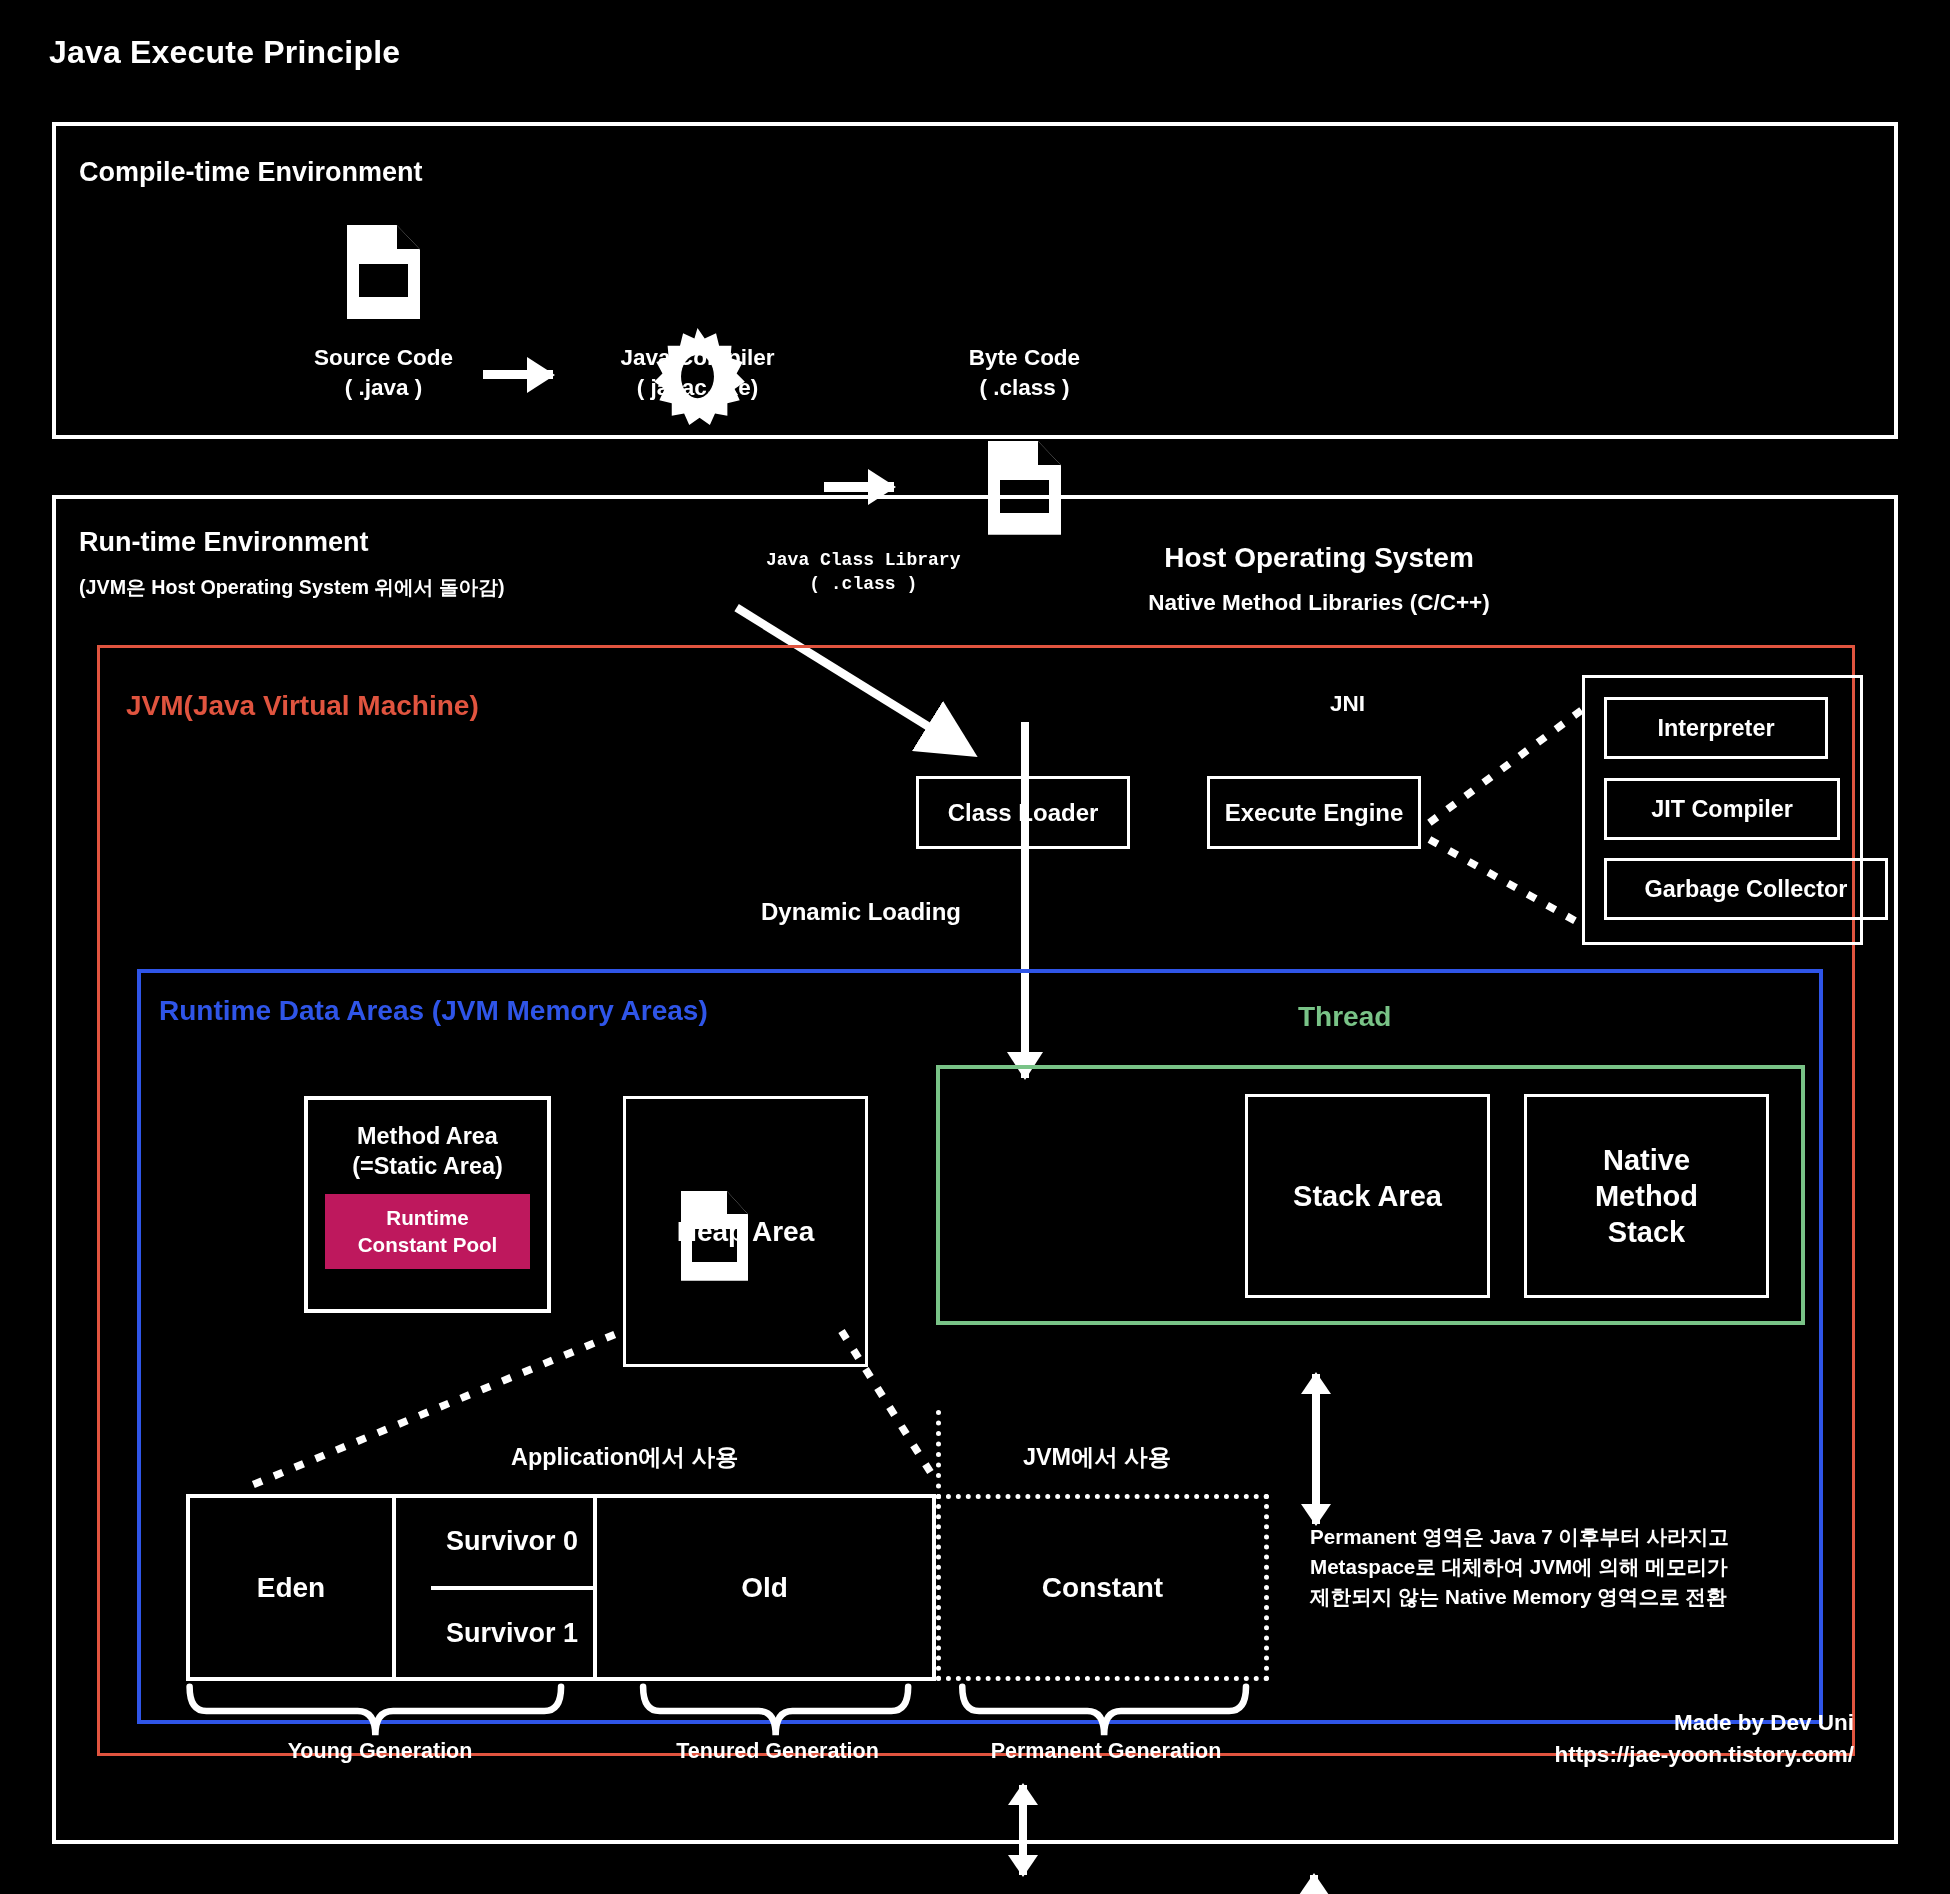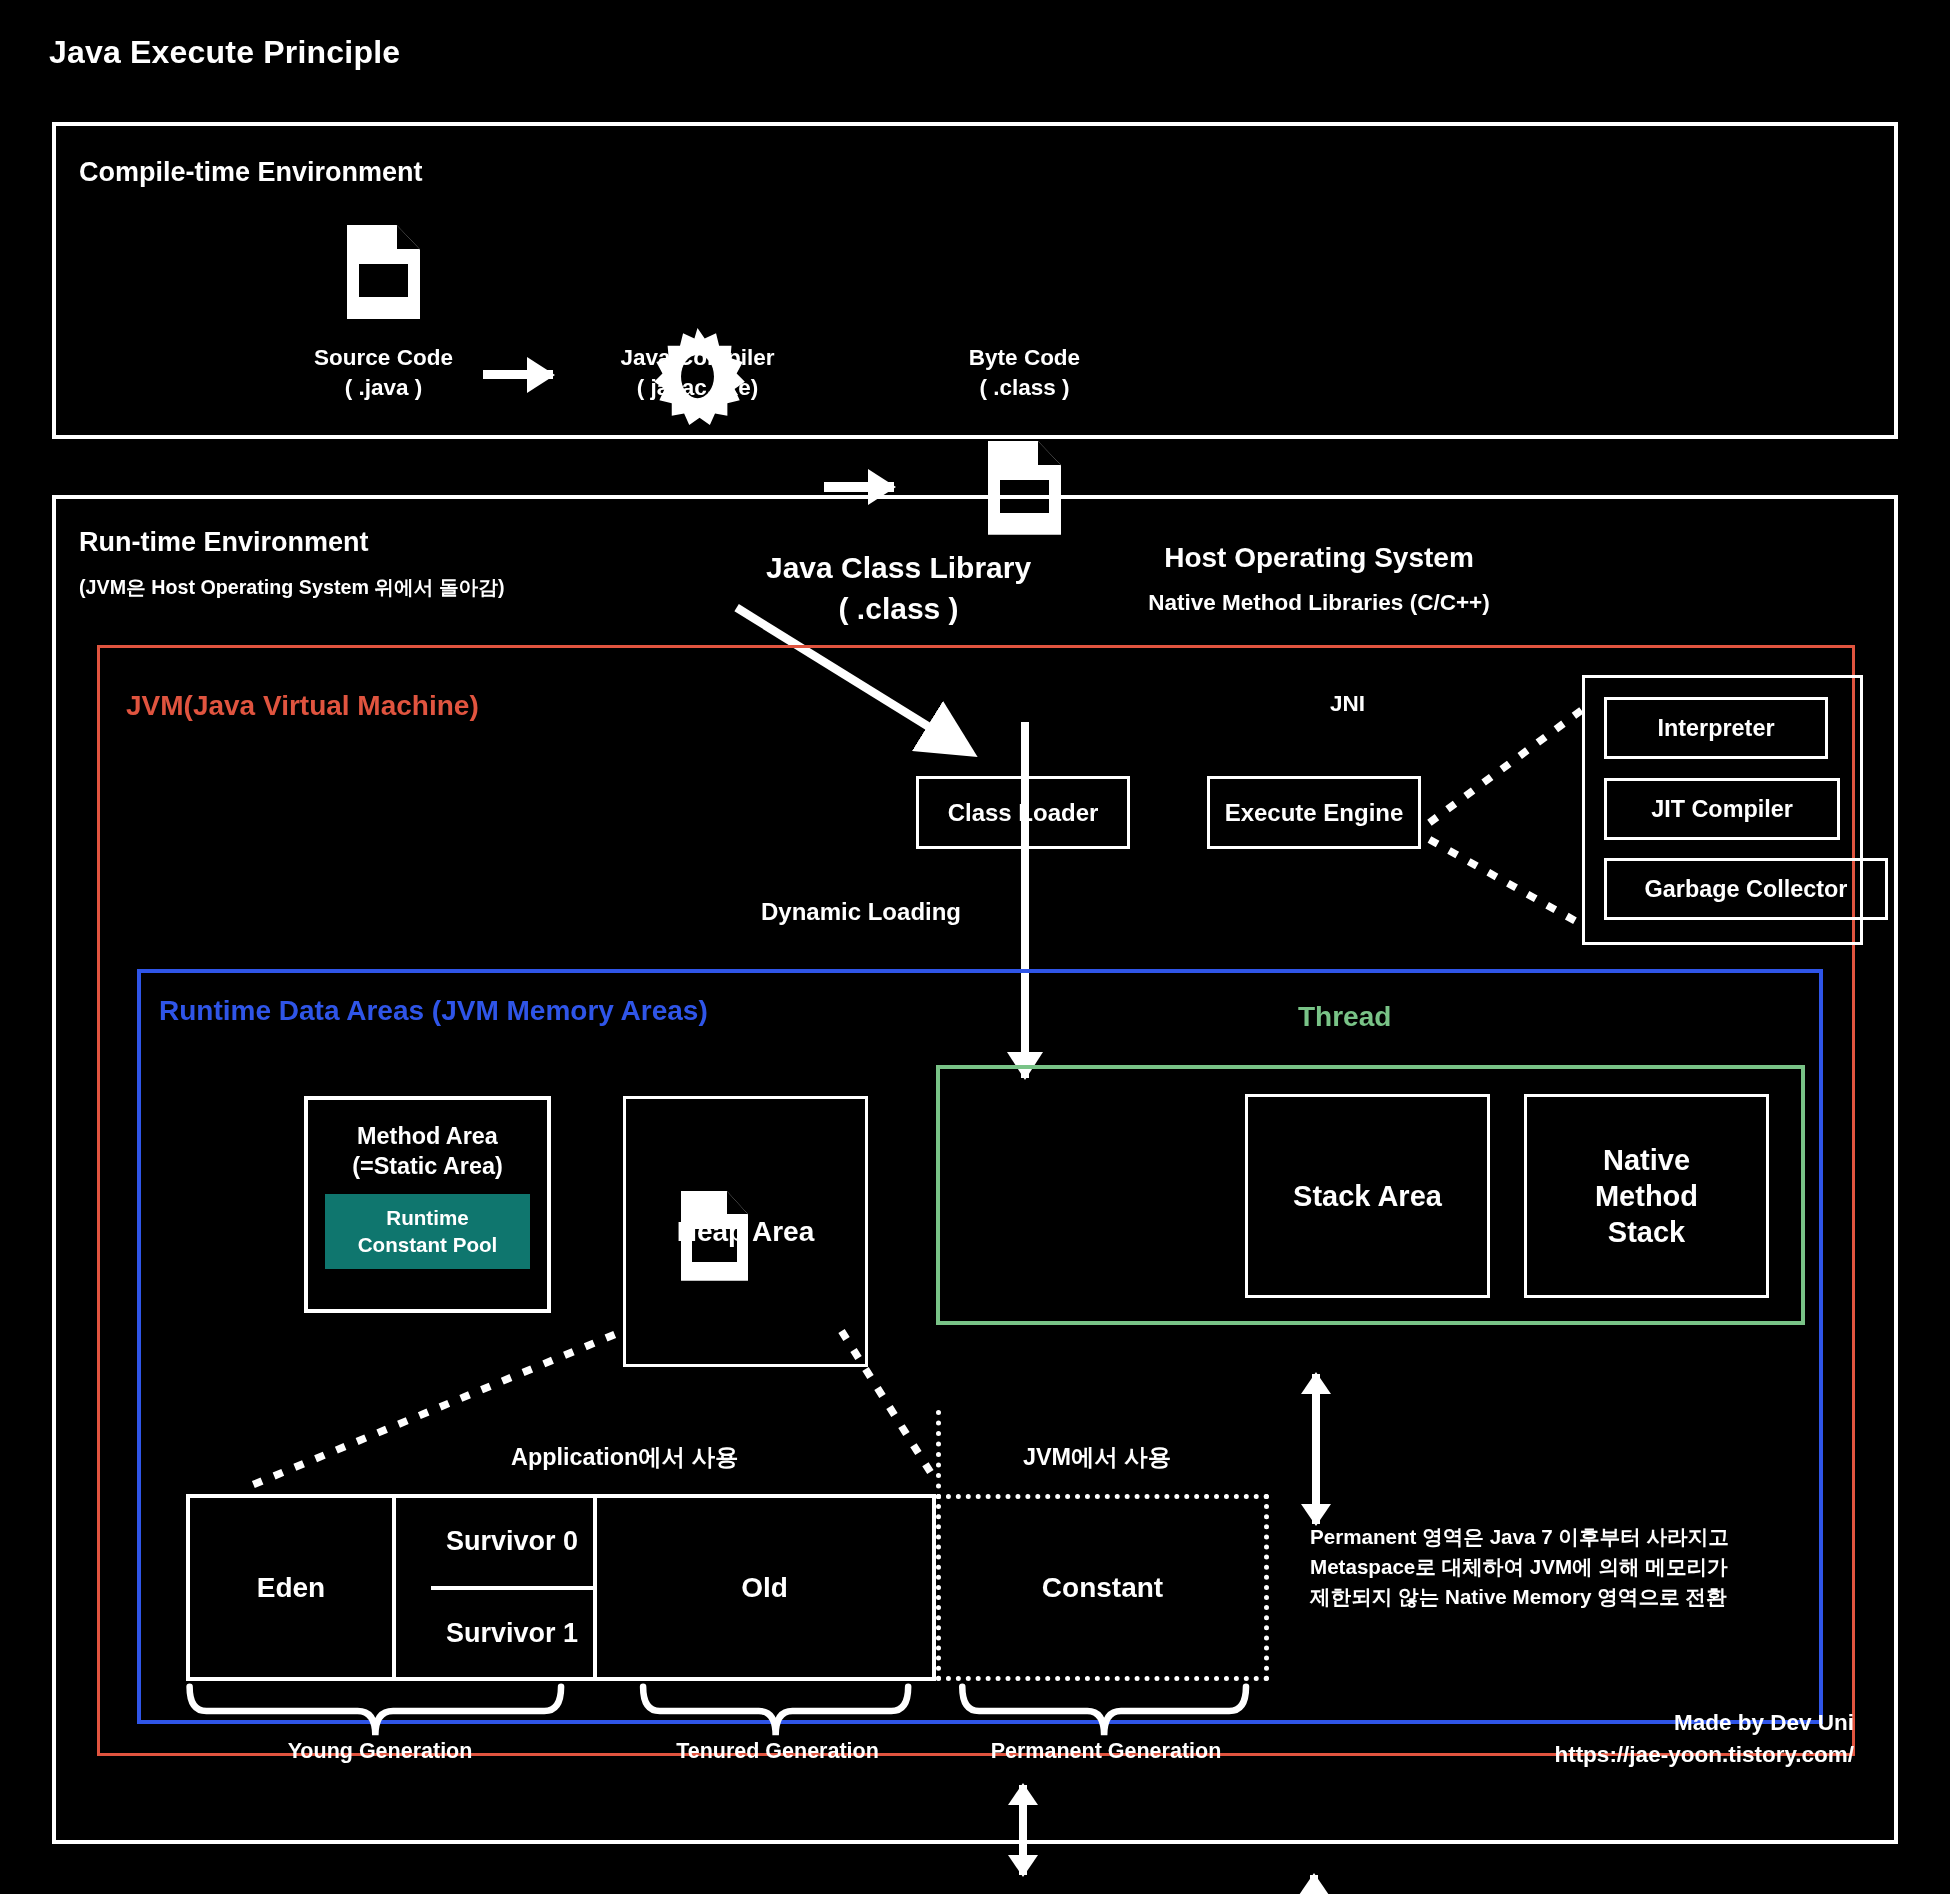--- a/index.html
+++ b/index.html
@@ -208,21 +208,21 @@
     <div class="doc-body"></div>
       <div class="doc-fold"></div>
     <div class="doc-lines">
         <i></i>
         <i></i>
         <i></i>
         <i></i>
         <i></i>
       </div>
   </div>
-  <div class="abs" style="left:766px; top:548px; font-size:30px; font-weight:bold; line-height:1.35;">
+  <div class="abs" style="left:766px; top:548px; font-size:18px; font-weight:bold; line-height:1.35;font-family:Liberation Mono, monospace;">
     <div>Java Class Library</div>
     <div style="text-align:center;">( .class )</div>
   </div>
 
   <svg class="abs" style="left:731px; top:600px; width:281px; height:169px;" viewBox="0 0 300 180" width="281" height="169">
     <defs>
       <marker id="ah" markerWidth="7" markerHeight="7" refX="5" refY="3.5" orient="auto">
         <polygon points="0 0, 7 3.5, 0 7" fill="#fff"></polygon>
       </marker>
     </defs>
@@ -268,21 +268,21 @@
   <div class="abs arrow-updown" style="left:1310px; top:879px; height:90px;"></div>
 
   <div class="abs" id="rda-frame"></div>
   <div class="abs" id="rda-title">Runtime Data Areas (JVM Memory Areas)</div>
 
   <div class="abs" style="left:304px; top:1096px; width:247px; height:217px; border:4.7px solid #fff;">
     <div style="text-align:center; font-size:23.4px; font-weight:bold; margin-top:20.6px; line-height:1.3;">
       <div>Method Area</div>
       <div>(=Static Area)</div>
     </div>
-    <div style="margin:13px 17px 0 17px; background:#0f766e; padding:10.3px 0; text-align:center; font-size:20.6px; font-weight:bold; line-height:1.3;">
+    <div style="margin:13px 17px 0 17px; background:#be185d; padding:10.3px 0; text-align:center; font-size:20.6px; font-weight:bold; line-height:1.3;">
       <div>Runtime</div>
       <div>Constant Pool</div>
     </div>
   </div>
 
   <div class="abs wbox" style="left:623px; top:1096px; width:245px; height:271px; font-size:28px;">
     <span>Heap Area</span>
   </div>
 
   <div class="abs" id="thread-frame"></div>

